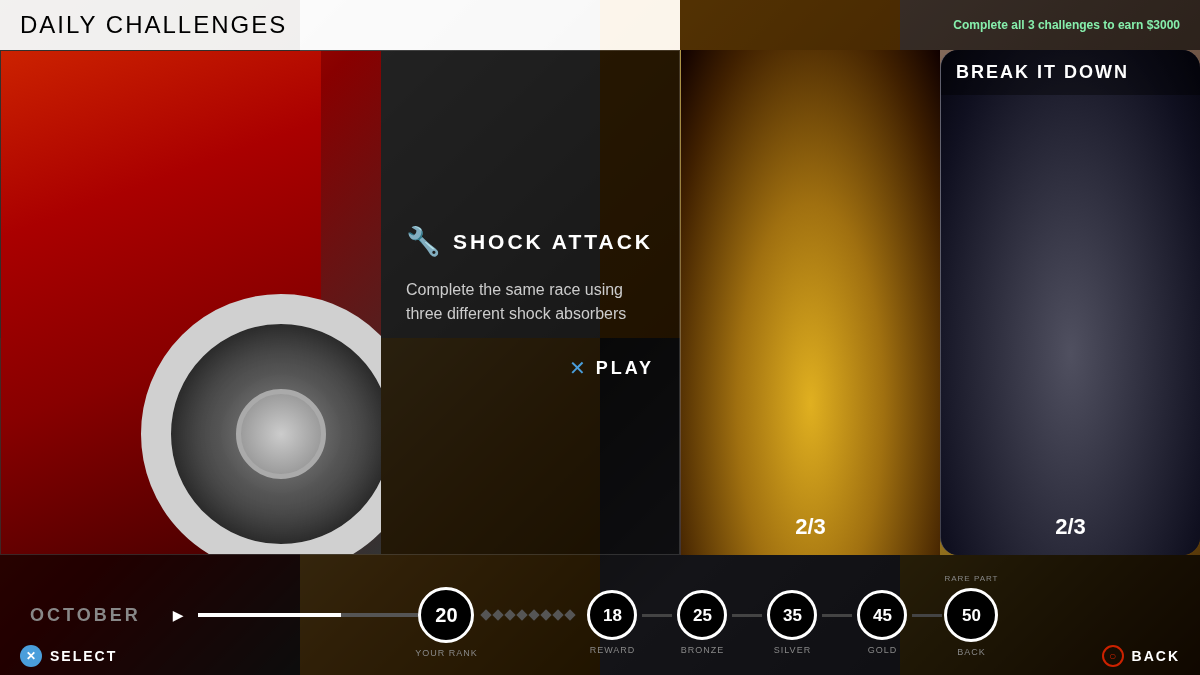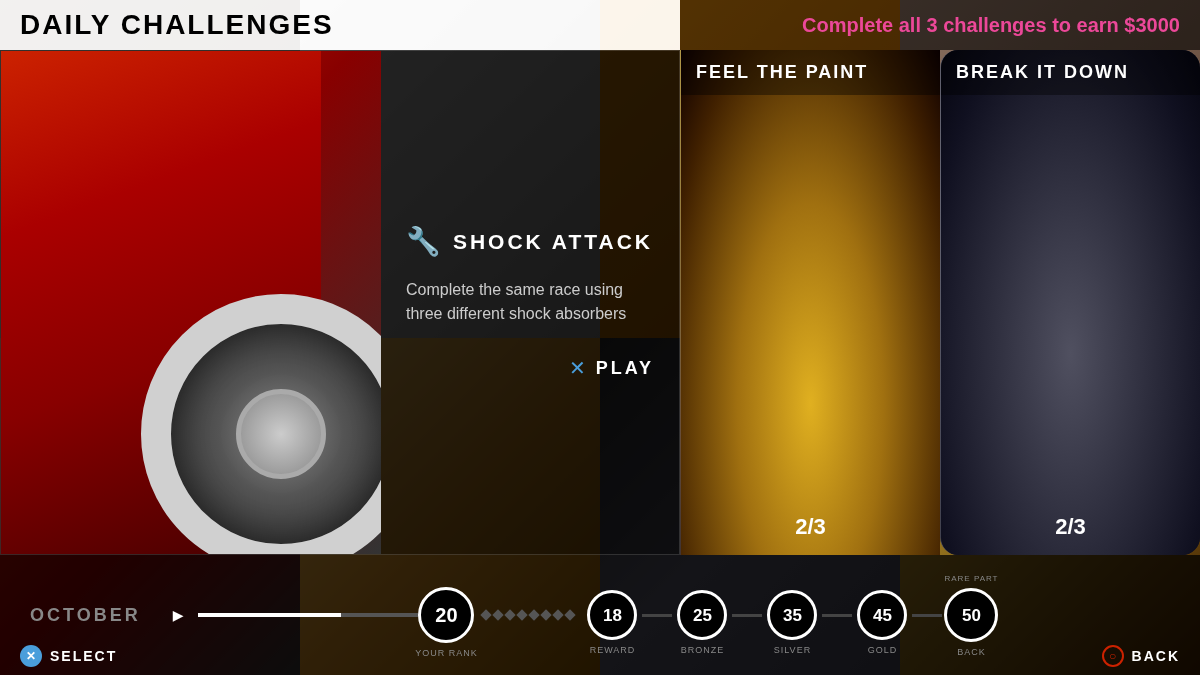--- a/index.html
+++ b/index.html
@@ -61,22 +61,22 @@
 
     .daily-challenges-header {
       background: rgba(255,255,255,0.92);
       padding: 10px 20px;
       display: flex;
       align-items: center;
       height: 50px;
     }
 
     .daily-challenges-title {
-      font-size: 28px;
-      font-weight: 700;
+      font-size: 24px;
+      font-weight: 400;
       color: #000;
       letter-spacing: 2px;
       text-transform: uppercase;
     }
 
     
     .challenge-card {
       flex: 1;
       background: rgba(0,0,0,0.82);
       display: flex;
@@ -193,22 +193,22 @@
     .right-header {
       background: rgba(0,0,0,0.6);
       height: 50px;
       display: flex;
       align-items: center;
       justify-content: flex-end;
       padding: 0 20px;
     }
 
     .earn-text {
-      font-size: 20px;
-      color: #ec4899;
+      font-size: 12px;
+      color: #86efac;
       font-weight: 600;
     }
 
     .sub-challenges {
       flex: 1;
       display: flex;
     }
 
     .sub-challenge {
       flex: 1;
@@ -519,21 +519,20 @@
     </div>
 
     <div class="right-panel">
       <div class="right-header">
         <span class="earn-text">Complete all 3 challenges to earn $3000</span>
       </div>
 
       <div class="sub-challenges">
         <div class="sub-challenge sub-challenge-bg-1">
           <div class="sub-challenge-car sub-car-1"></div>
-          <div class="sub-challenge-header">FEEL THE PAINT</div>
           <div class="sub-challenge-progress">2/3</div>
         </div>
         <div class="sub-challenge sub-challenge-bg-2">
           <div class="sub-challenge-car sub-car-2"></div>
           <div class="sub-challenge-header">BREAK IT DOWN</div>
           <div class="sub-challenge-progress">2/3</div>
         </div>
       </div>
     </div>
 

